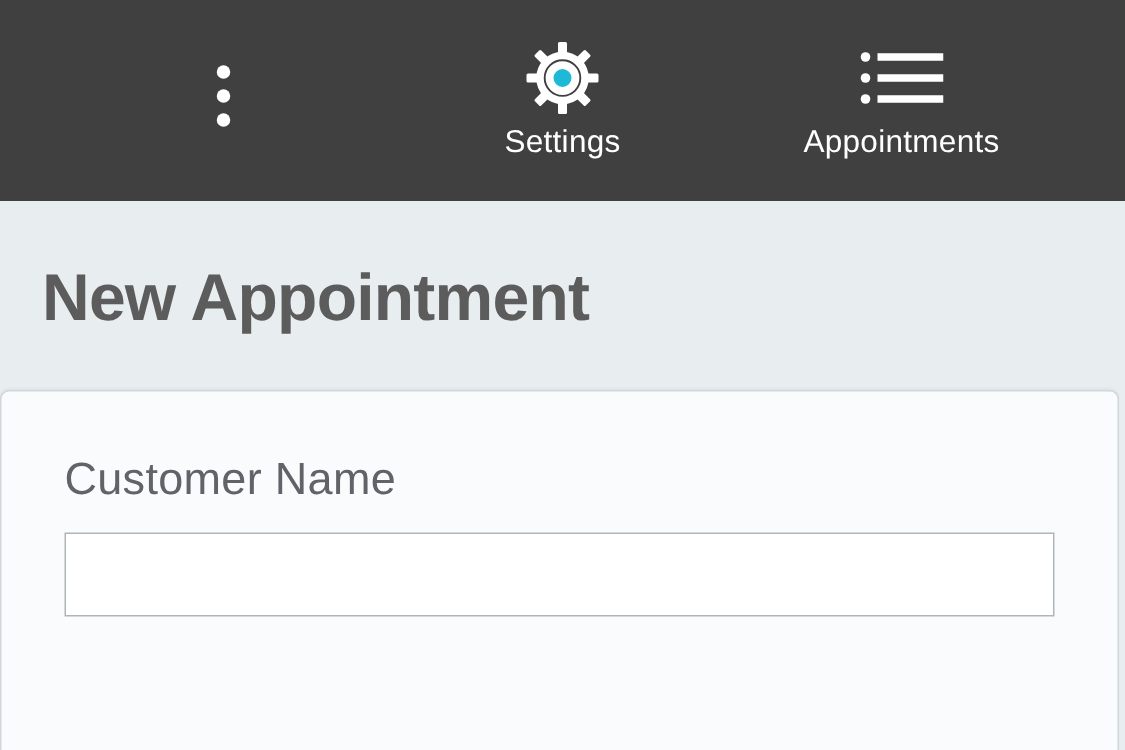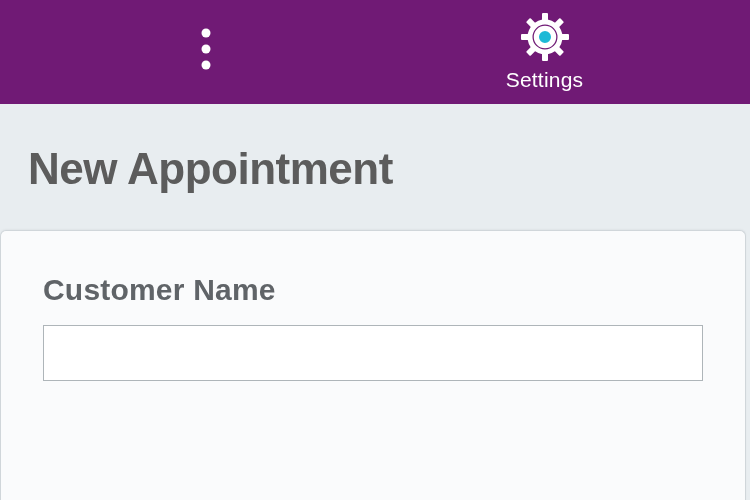--- a/index.html
+++ b/index.html
@@ -4,22 +4,22 @@
   <style>
     * { margin: 0; padding: 0; box-sizing: border-box; }
     body {
       font-family: -apple-system, BlinkMacSystemFont, "Segoe UI", "Helvetica Neue", Arial, sans-serif;
       width: 750px;
       height: 500px;
       background: #e8edf0;
       overflow: hidden;
     }
     .topnav {
-      background: #701a75;
-      height: 104px;
+      background: #404040;
+      height: 134px;
       display: flex;
       align-items: center;
       color: #ffffff;
       padding: 0 36px;
     }
     .nav-item {
       flex: 1;
       display: flex;
       flex-direction: column;
       align-items: center;
@@ -57,21 +57,21 @@
       border-left: 1px solid #d0d6da;
       border-right: 1px solid #d0d6da;
       border-radius: 6px 6px 0 0;
       margin: 0 4px 0 0;
       padding: 42px 42px 40px 42px;
       height: 300px;
       box-shadow: 0 -1px 2px rgba(0,0,0,0.04);
     }
     .field-label {
       font-size: 30px;
-      font-weight: 700;
+      font-weight: 400;
       color: #606468;
       margin-bottom: 18px;
       letter-spacing: 0.2px;
     }
     .text-input {
       width: 100%;
       height: 56px;
       background: #ffffff;
       border: 1px solid #aeb5b9;
       font-size: 22px;
@@ -113,20 +113,33 @@
           <rect x="40" y="22" width="9" height="6" rx="1" transform="rotate(45 25 25)"></rect>
         </g>
         <circle cx="25" cy="25" r="15" fill="none" stroke="#ffffff" stroke-width="5"></circle>
         <circle cx="25" cy="25" r="8" fill="#1db9d6"></circle>
         <circle cx="25" cy="25" r="8" fill="none" stroke="#ffffff" stroke-width="4"></circle>
       </svg>
     </span>
     <span class="nav-label">Settings</span>
   </div>
 
+  <div class="nav-item">
+    <span class="nav-icon-wrap">
+      <svg width="56" height="38" viewBox="0 0 56 38">
+        <circle cx="4" cy="5" r="3.2" fill="#ffffff"></circle>
+        <circle cx="4" cy="19" r="3.2" fill="#ffffff"></circle>
+        <circle cx="4" cy="33" r="3.2" fill="#ffffff"></circle>
+        <rect x="12" y="2.5" width="44" height="5" fill="#ffffff"></rect>
+        <rect x="12" y="16.5" width="44" height="5" fill="#ffffff"></rect>
+        <rect x="12" y="30.5" width="44" height="5" fill="#ffffff"></rect>
+      </svg>
+    </span>
+    <span class="nav-label">Appointments</span>
+  </div>
 
 
 </div>
 
 <div class="page-title">
   <h1>New Appointment</h1>
 </div>
 
 <div class="form-card">
   <div class="field-label">Customer Name</div>

